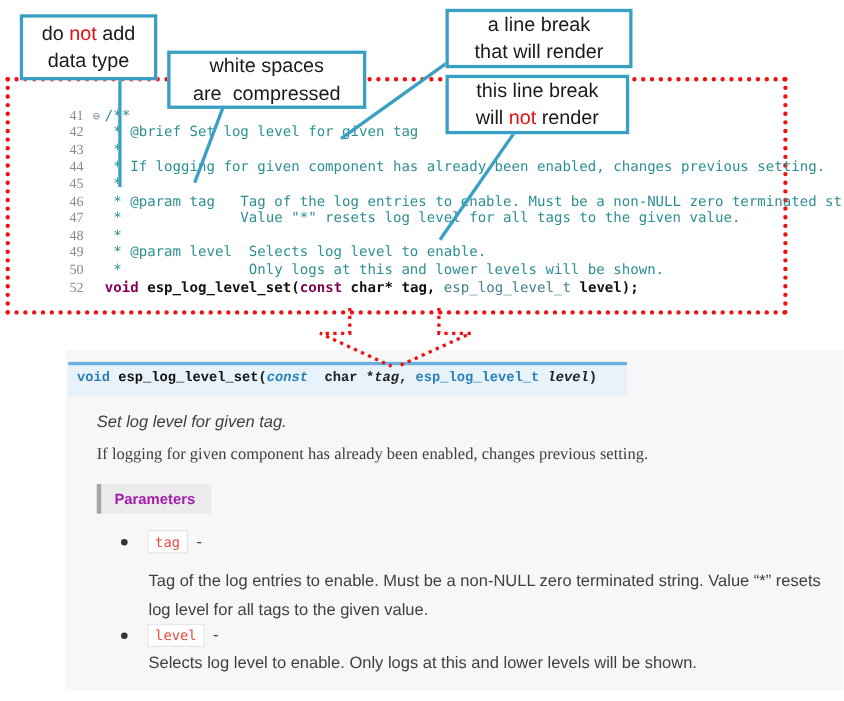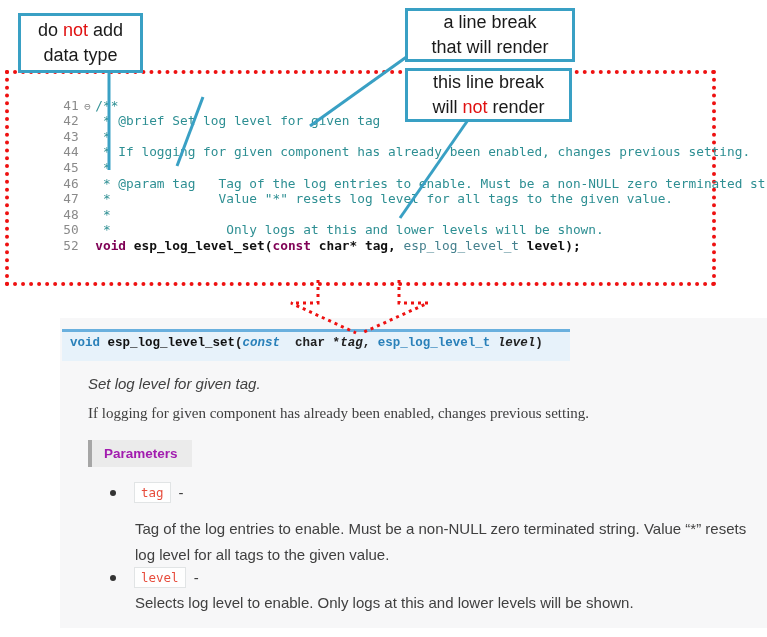--- a/index.html
+++ b/index.html
@@ -4,21 +4,21 @@
 <style>
   html,body{margin:0;padding:0;background:#fff;}
   .canvas{position:relative;width:767px;height:637px;background:#ffffff;overflow:hidden;
           font-family:"Liberation Sans",sans-serif;}
 
   
   .code-box{position:absolute;left:5px;top:70px;width:703px;height:200px;
             border:4px dotted #ee1111;background:#ffffff;padding-top:8px;z-index:1;}
   .code-line{white-space:pre;font-family:"DejaVu Sans Mono","Liberation Mono",monospace;
              font-size:12.8px;line-height:15.6px;height:15.6px;}
-  .ln-num{display:inline-block;width:21px;margin-left:8px;color:#8a8a8a;}
+  .ln-num{display:inline-block;width:21px;margin-left:8px;color:#8a8a8a;font-family:Liberation Serif, serif;}
   .ln-fold{display:inline-block;width:11px;color:#8a8a8a;font-size:11px;}
   .ln-text{color:#2e8f93;}
   .ln-code{color:#111;font-weight:bold;}
   .kw{color:#7f0055;font-weight:bold;}
   .fn-name{color:#111;font-weight:bold;}
   .typ{color:#45818e;font-weight:normal;}
 
   
   .callout{position:absolute;background:#fff;border:3px solid #39a0c4;z-index:5;
            display:flex;flex-direction:column;justify-content:center;align-items:center;
@@ -86,30 +86,37 @@
     <div class="code-line">
       <span class="ln-num">46</span><span class="ln-fold"></span><span class="ln-text"> * @param tag   Tag of the log entries to enable. Must be a non-NULL zero terminated string.</span>
     </div>
     <div class="code-line">
       <span class="ln-num">47</span><span class="ln-fold"></span><span class="ln-text"> *              Value "*" resets log level for all tags to the given value.</span>
     </div>
     <div class="code-line">
       <span class="ln-num">48</span><span class="ln-fold"></span><span class="ln-text"> *</span>
     </div>
     <div class="code-line">
+      <span class="ln-num">49</span><span class="ln-fold"></span><span class="ln-text"> * @param level  Selects log level to enable.</span>
+    </div>
+    <div class="code-line">
       <span class="ln-num">50</span><span class="ln-fold"></span><span class="ln-text"> *               Only logs at this and lower levels will be shown.</span>
     </div>
     <div class="code-line">
       <span class="ln-num">52</span><span class="ln-fold"></span><span class="ln-code"><span class="kw">void</span><span> </span><span class="fn-name">esp_log_level_set</span><span>(</span><span class="kw">const</span><span> char* tag, </span><span class="typ">esp_log_level_t</span><span> level);</span></span>
     </div>
   </div>
 
   <div class="callout" id="co1">
     <div><span>do </span><span class="em-red">not</span><span> add</span></div>
     <div>data type</div>
+  </div>
+  <div class="callout" id="co2">
+    <div>white spaces</div>
+    <div>are  compressed</div>
   </div>
   <div class="callout" id="co3">
     <div>a line break</div>
     <div>that will render</div>
   </div>
   <div class="callout" id="co4">
     <div>this line break</div>
     <div><span>will </span><span class="em-red">not</span><span> render</span></div>
   </div>
 

